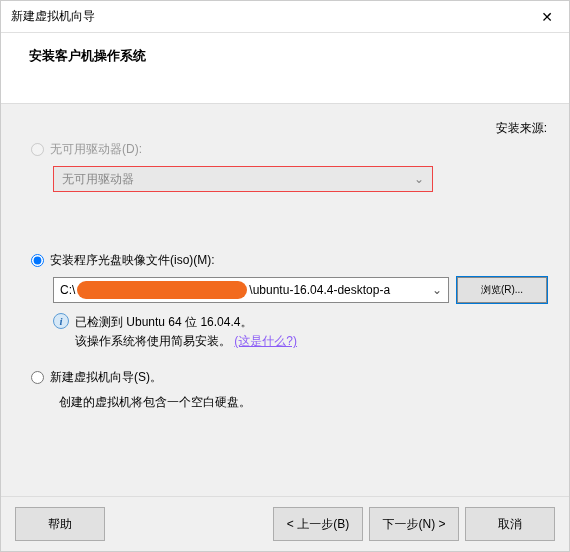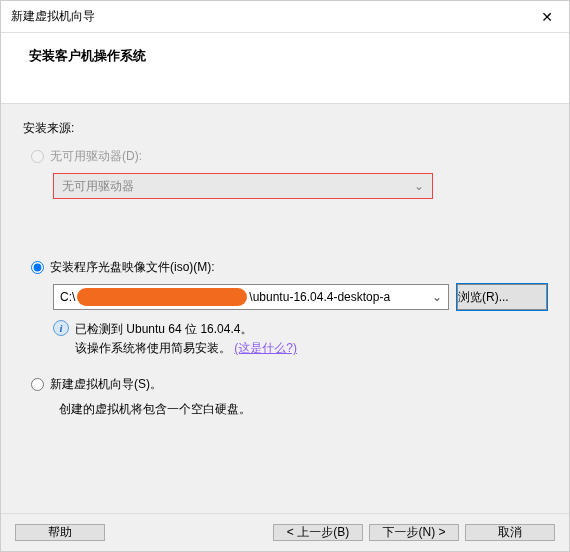--- a/index.html
+++ b/index.html
@@ -43,21 +43,21 @@
       background: #fff;
       padding: 14px 20px 16px 28px;
       border-bottom: 1px solid #ddd;
     }
     .header h1 { font-size: 13px; font-weight: bold; margin-bottom: 22px; }
     .header p { font-size: 12px; padding-left: 14px; }
     .content {
       flex: 1;
       padding: 16px 22px 10px 22px;
     }
-    .section-label { font-size: 12px; margin-bottom: 11px; }
+    .section-label { font-size: 12px; margin-bottom: 4px; text-align: right; }
     .radio-group { margin-left: 8px; }
     .radio-row {
       display: flex;
       align-items: center;
       margin-bottom: 8px;
       font-size: 12px;
     }
     .radio-row input[type="radio"] { margin-right: 6px; }
     .radio-row.disabled { color: #999; }
     .dropdown {
@@ -105,25 +105,25 @@
       margin: 0 2px;
       vertical-align: middle;
     }
     .iso-input .chevron { position: absolute; right: 6px; color: #555; }
     .browse-btn {
       width: 90px;
       height: 26px;
       background: #e1e1e1;
       border: 1px solid #888;
       box-shadow: 0 0 0 1px #0078d7;
-      font-size: 12px;
+      font-size: 10px;
       cursor: default;
       display: flex;
       align-items: center;
-      justify-content: flex-start;
+      justify-content: center;
     }
     .info-row {
       display: flex;
       align-items: flex-start;
       margin: 10px 0 0 22px;
       font-size: 12px;
       gap: 6px;
     }
     .info-icon {
       width: 16px; height: 16px;
@@ -146,21 +146,21 @@
     .later-note { margin: 8px 0 0 28px; font-size: 12px; }
     .footer {
       border-top: 1px solid #ddd;
       padding: 10px 14px;
       display: flex;
       align-items: center;
       gap: 6px;
     }
     .footer .spacer { flex: 1; }
     .btn {
-      height: 17px;
+      height: 34px;
       min-width: 90px;
       padding: 0 10px;
       background: #e1e1e1;
       border: 1px solid #adadad;
       font-size: 12px;
       display: flex;
       align-items: center;
       justify-content: center;
       cursor: default;
     }

